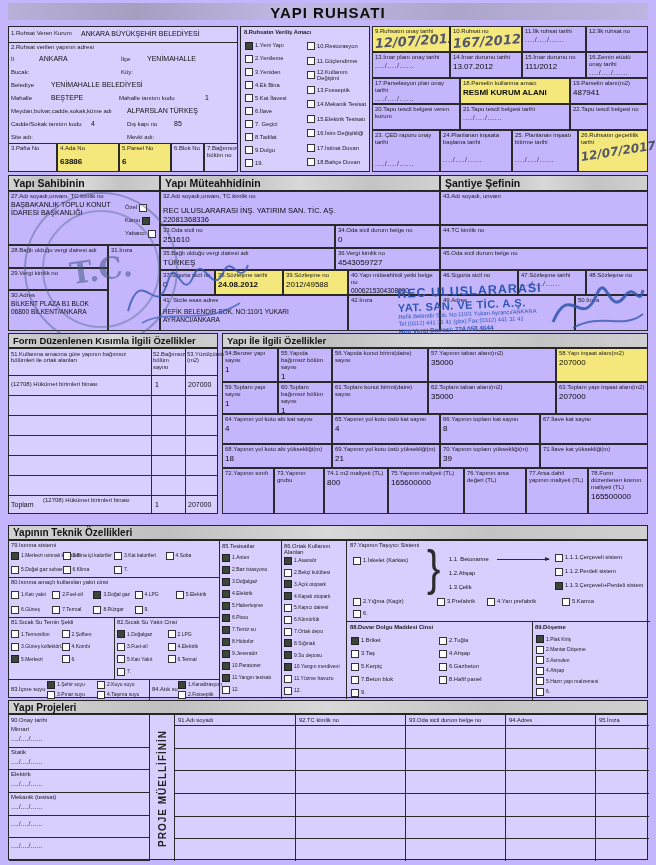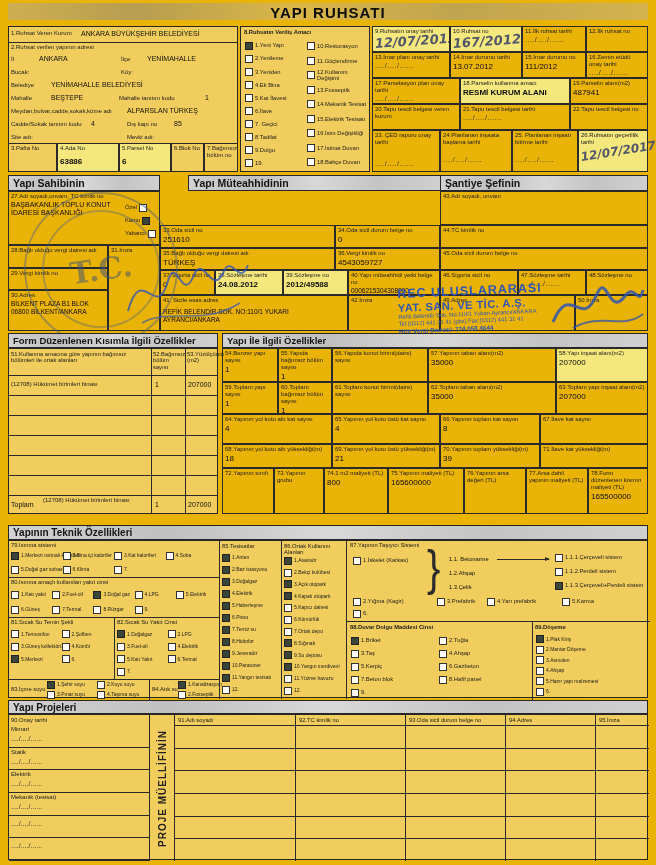--- a/index.html
+++ b/index.html
@@ -1,16 +1,16 @@
 <!DOCTYPE html>
 <html><head>
 <meta charset="utf-8">
 <style>
   html,body{margin:0;padding:0;background:#e8e8e8;}
-  .page{position:relative;width:656px;height:865px;background:#eab308;margin:0 auto;
+  .page{position:relative;width:656px;height:865px;background:#c4b5fd;margin:0 auto;
         font-family:"Liberation Sans","DejaVu Sans",sans-serif;color:#111;overflow:hidden;}
   .abs{position:absolute;}
   .smudge{position:absolute;left:8px;top:3px;width:640px;height:17px;
           background:linear-gradient(90deg,rgba(170,170,170,.45),rgba(140,140,140,.55) 20%,rgba(190,190,190,.35) 45%,rgba(150,150,150,.5) 70%,rgba(180,180,180,.4));}
   .title{position:absolute;left:0;top:4px;width:656px;text-align:center;font-size:15px;font-weight:bold;letter-spacing:1px;color:#0d0d0d;}
   .panel{position:absolute;border:1px solid #262626;box-sizing:border-box;background:rgba(255,255,255,.35);}
   .cell{position:absolute;border:1px solid #2a2a2a;box-sizing:border-box;padding:1px 2px;overflow:hidden;}
   .lb{font-size:6px;line-height:1.18;color:#222;}
   .vl{font-size:8px;line-height:1.2;color:#0d0d0d;margin-top:1px;}
   .vl.small{font-size:6.5px;}
@@ -277,21 +277,21 @@
       <div class="lb">25. Planlanan inşaatı bitirme tarihi</div>
         <div class="vl dot" style="margin-top:10px;">..../..../......</div>
     </div>
     <div class="cell ylw" style="left:206px;top:104px;width:70px;height:42px;overflow:visible;">
       <div class="lb">26.Ruhsatın geçerlilik tarihi</div>
         <div class="vl hand hand2">12/07/2017</div>
     </div>
   </div>
 
   <div class="band" style="left:8px;top:175px;width:152px;height:16px;">Yapı Sahibinin</div>
-  <div class="band" style="left:160px;top:175px;width:256px;height:16px;margin-left:28px;">Yapı Müteahhidinin</div>
+  <div class="band" style="left:160px;top:175px;width:280px;height:16px;">Yapı Müteahhidinin</div>
   <div class="band" style="left:440px;top:175px;width:208px;height:16px;">Şantiye Şefinin</div>
 
   <div class="cell" style="left:8px;top:191px;width:152px;height:54px;">
     <div class="lb">27.Adı soyadı,unvanı, TC kimlik no</div>
     <div class="vl" style="width:102px;font-size:7px;">BAŞBAKANLIK TOPLU KONUT İDARESİ BAŞKANLIĞI</div>
     <div class="ck" style="left:116px;top:12px;">
         <span class="cl">Özel</span>
         <span class="cb"></span>
       </div>
     <div class="ck" style="left:116px;top:25px;">
@@ -311,20 +311,25 @@
     </div>
   <div class="cell" style="left:8px;top:290px;width:100px;height:41px;">
     <div class="lb">30.Adres</div>
     <div class="vl small">BİLKENT PLAZA B1 BLOK</div>
     <div class="vl small" style="margin-top:0;">06800 BİLKENT/ANKARA</div>
   </div>
   <div class="cell" style="left:108px;top:245px;width:52px;height:86px;">
       <div class="lb">31.İmza</div>
     </div>
 
+  <div class="cell" style="left:160px;top:191px;width:280px;height:34px;">
+    <div class="lb">32.Adı soyadı,unvanı, TC kimlik no</div>
+    <div class="vl" style="margin-top:6px;font-size:7.5px;">REC ULUSLARARASI İNŞ. YATIRIM SAN. TİC. AŞ.</div>
+    <div class="vl" style="margin-top:0;font-size:7.5px;">22081368336</div>
+  </div>
   <div class="cell" style="left:160px;top:225px;width:175px;height:23px;">
     <div class="lb">33.Oda sicil no</div>
       <div class="vl">251610</div>
   </div>
   <div class="cell" style="left:335px;top:225px;width:105px;height:23px;">
     <div class="lb">34.Oda sicil durum belge no</div>
       <div class="vl">0</div>
   </div>
   <div class="cell" style="left:160px;top:248px;width:175px;height:22px;">
     <div class="lb">35.Bağlı olduğu vergi dairesi adı</div>
@@ -337,21 +342,21 @@
   <div class="cell" style="left:160px;top:270px;width:55px;height:25px;">
     <div class="lb">37.Sigorta sicil no</div>
       <div class="vl">0</div>
   </div>
   <div class="cell ylw" style="left:215px;top:270px;width:68px;height:25px;">
     <div class="lb">38.Sözleşme tarihi</div>
       <div class="vl" style="font-weight:bold;">24.08.2012</div>
   </div>
   <div class="cell ylw" style="left:283px;top:270px;width:65px;height:25px;">
     <div class="lb">39.Sözleşme no</div>
-      <div class="vl" style="font-weight:bold;">2012/49588</div>
+      <div class="vl" style="font-weight:normal;">2012/49588</div>
   </div>
   <div class="cell" style="left:348px;top:270px;width:92px;height:25px;">
     <div class="lb">40.Yapı müteahhidi yetki belge no</div>
       <div class="vl small">0006215304308000</div>
   </div>
   <div class="cell" style="left:160px;top:295px;width:188px;height:36px;">
     <div class="lb">41. Sicile esas adres</div>
       <div class="vl small" style="margin-top:4px;">REFİK BELENDİR SOK. NO:110/1 YUKARI AYRANCI/ANKARA</div>
   </div>
   <div class="cell" style="left:348px;top:295px;width:92px;height:36px;">

